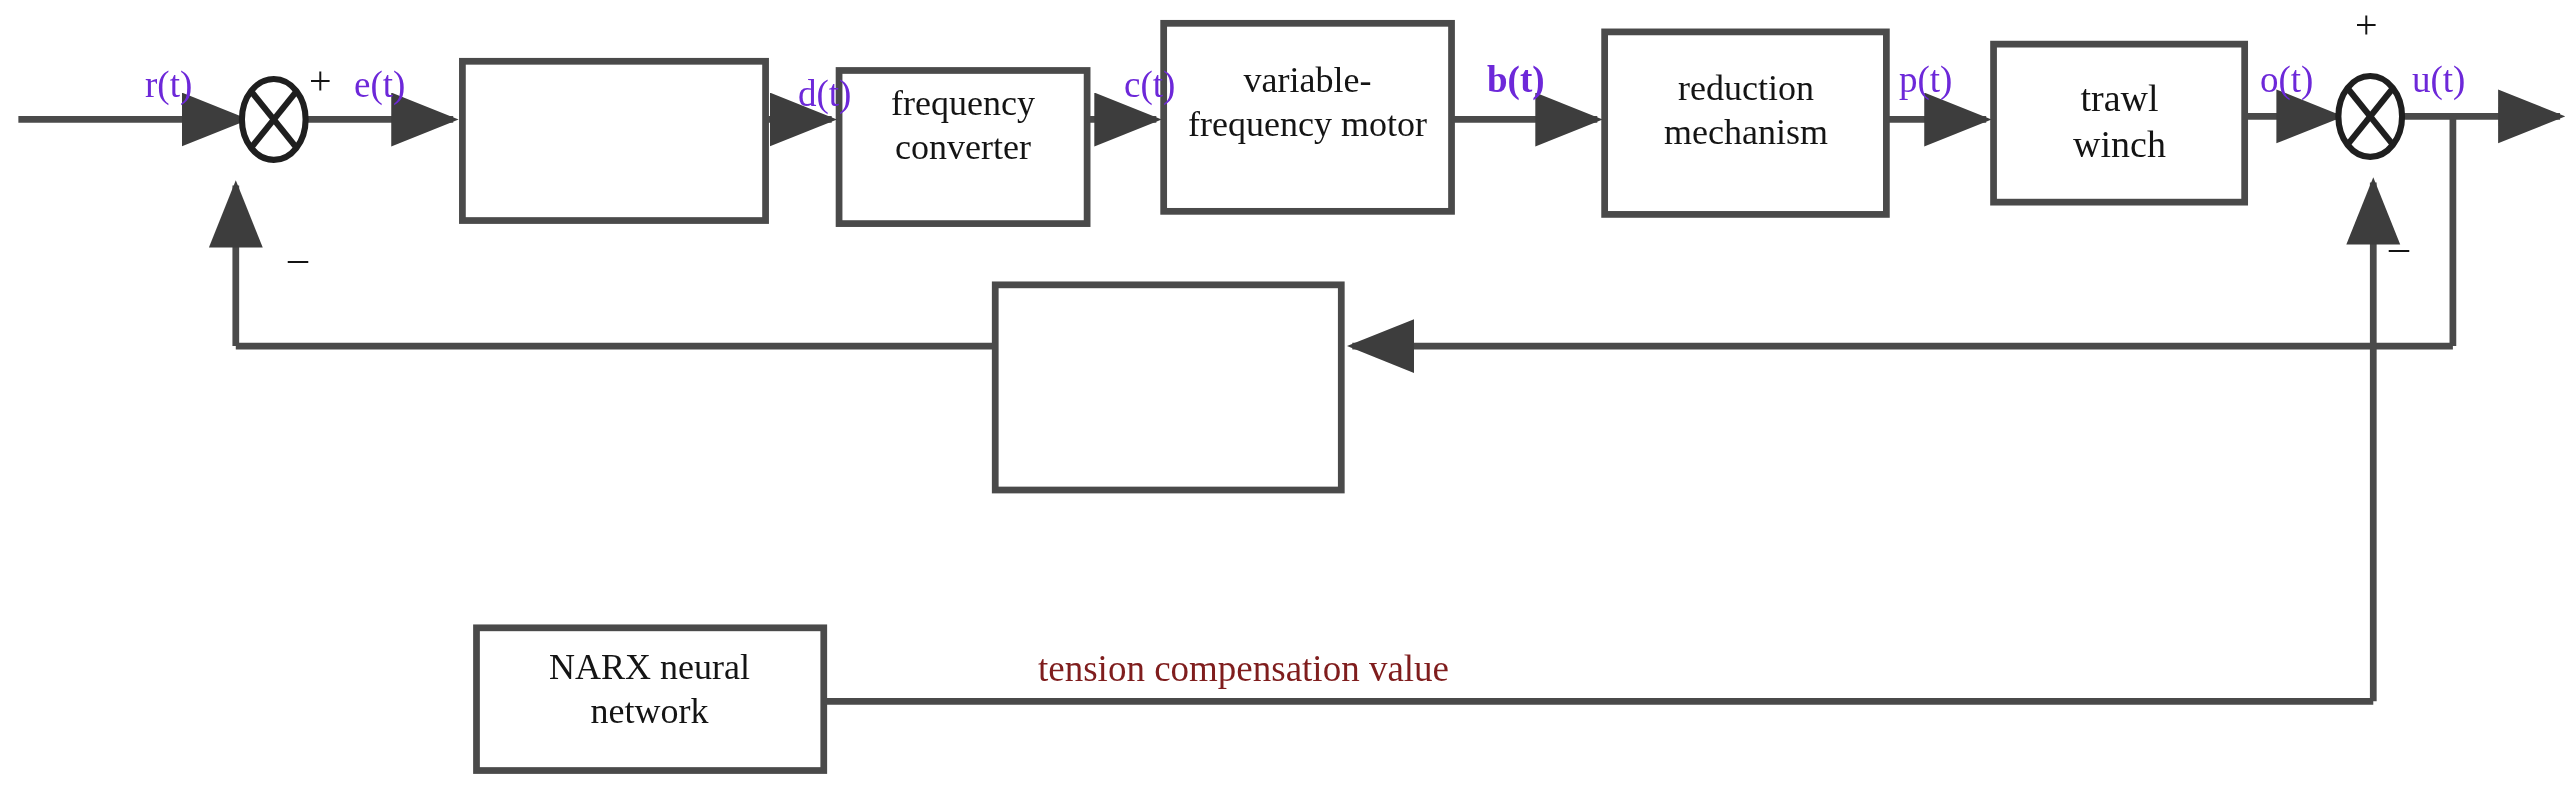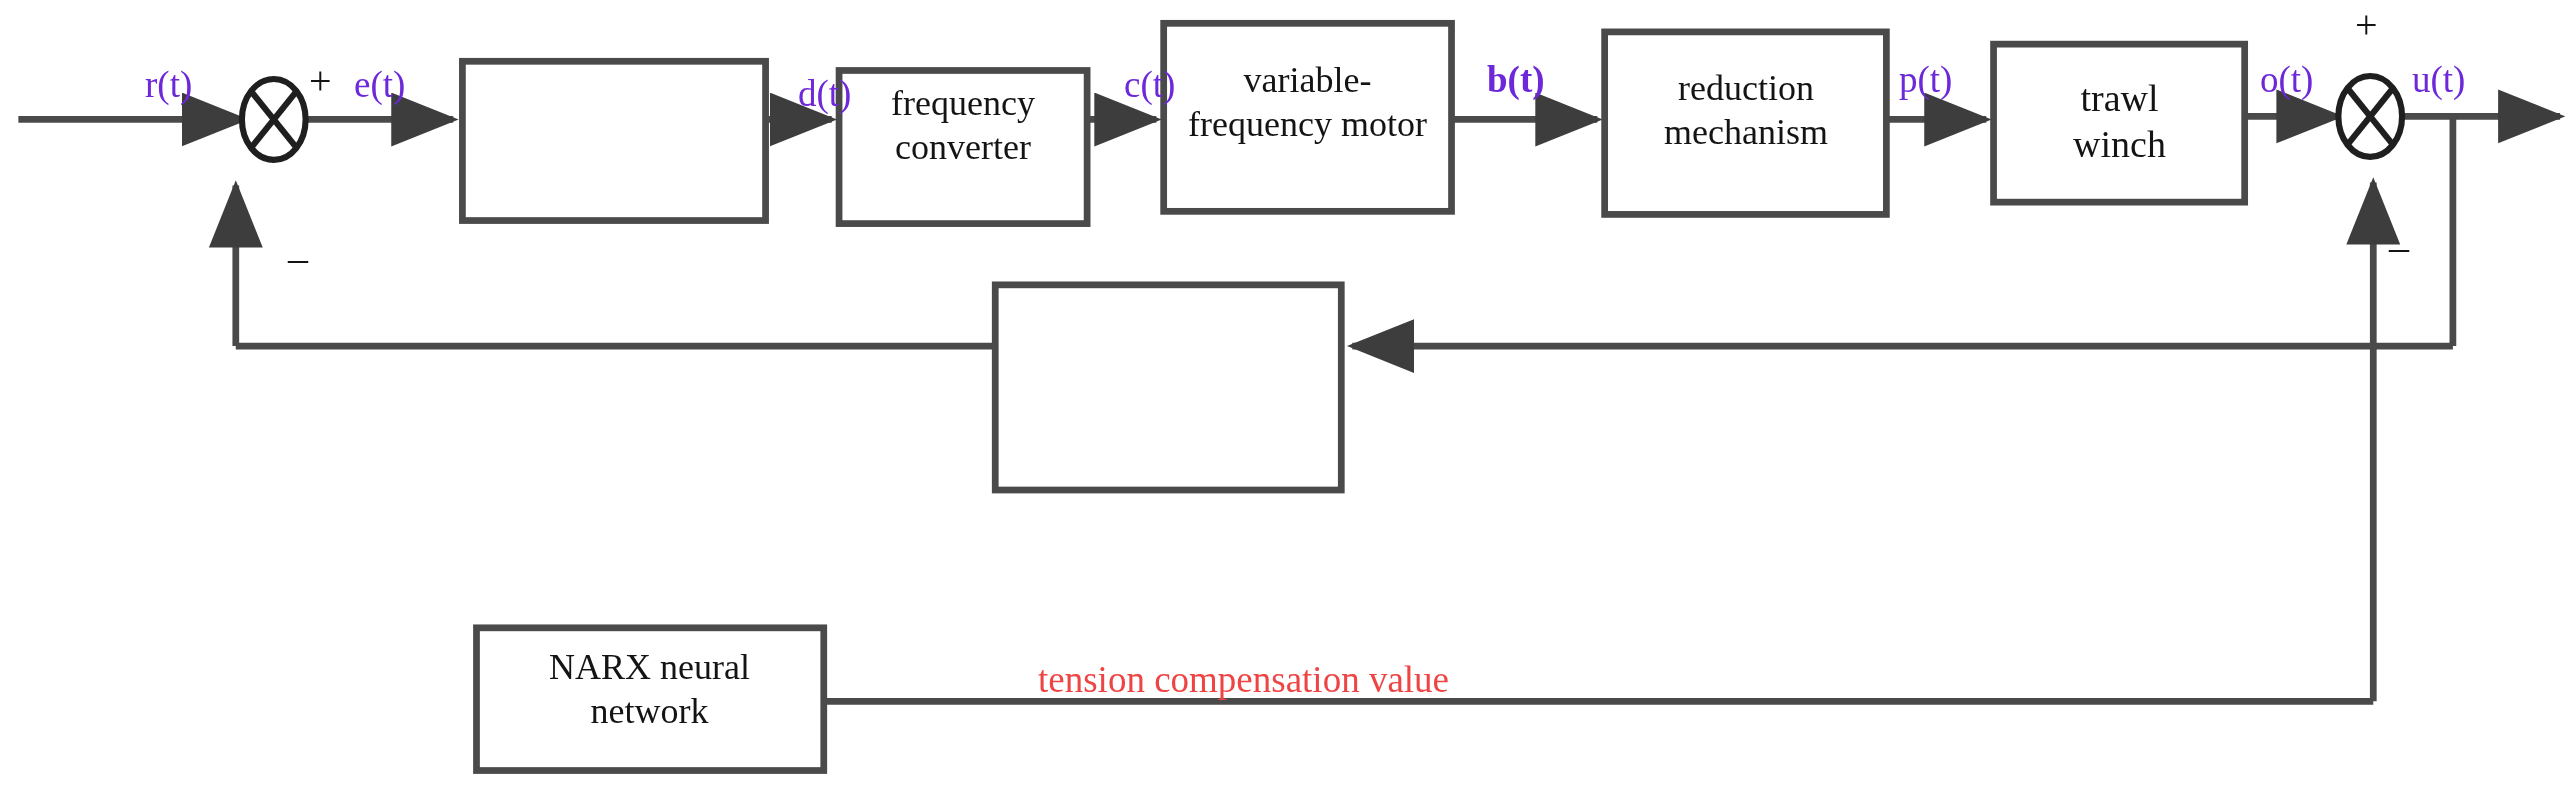--- a/index.html
+++ b/index.html
@@ -47,26 +47,25 @@
   }
   .sign-label {
     position: absolute;
     color: #141414;
     font-family: "Liberation Serif", "DejaVu Serif", serif;
     font-size: 40px;
     line-height: 1;
   }
   .annot-label {
     position: absolute;
-    color: #ef4444;
+    color: #7f1d1d;
     font-family: "Liberation Serif", "DejaVu Serif", serif;
     font-size: 37px;
     line-height: 1;
     white-space: nowrap;
-    margin-top: 11px;
   }
 </style>
 </head>
 <body>
 
 <div id="diagram-root">
 
   <svg id="diagram-svg" viewBox="0 0 4206 1293" xmlns="http://www.w3.org/2000/svg">
     <defs>
       <marker id="arrowR" markerWidth="10" markerHeight="10" refX="9.2" refY="4" orient="auto" markerUnits="strokeWidth">

